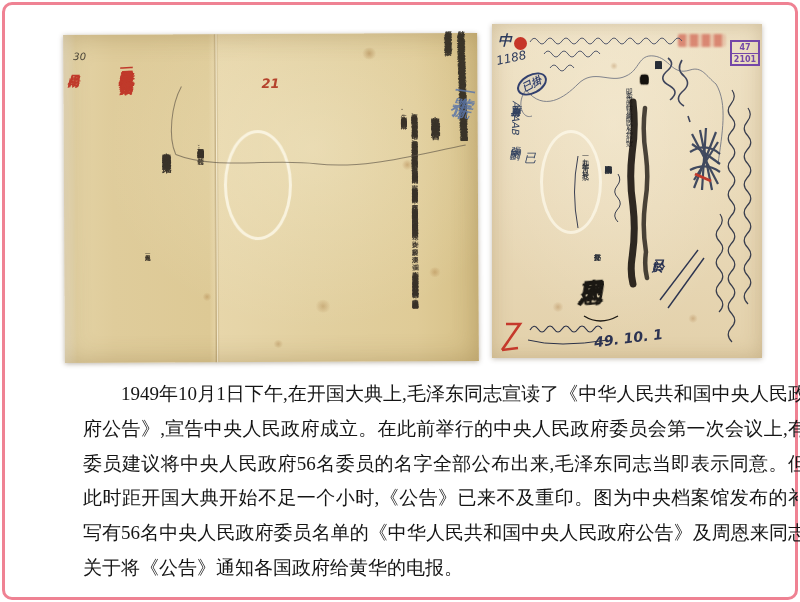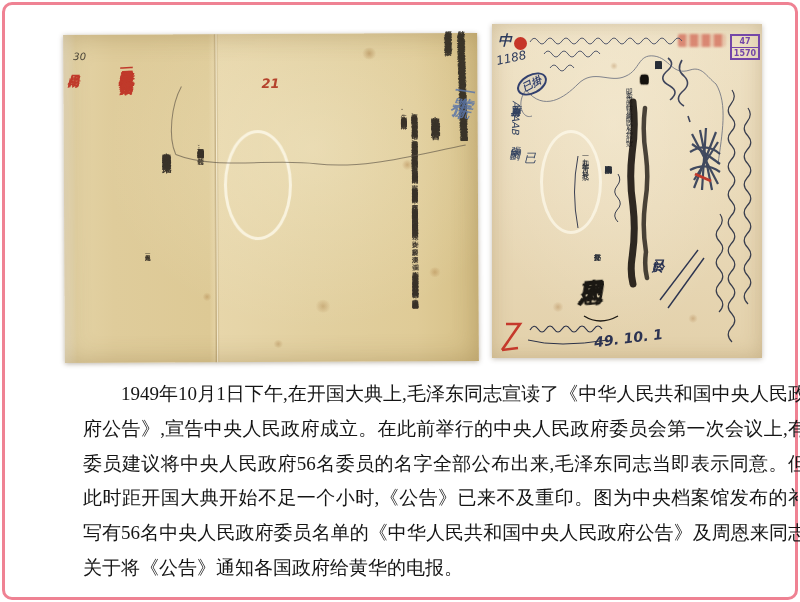--- a/index.html
+++ b/index.html
@@ -90,23 +90,23 @@
   </div>
 
   <span class="hand" style="left:6px;top:8px;font-size:14px;font-weight:700;color:#2c3a5c">中</span>
   <div style="left:22px;top:13px;width:13px;height:13px;border-radius:50%;background:#c63629;filter:blur(.3px)"></div>
   <span class="hand" style="left:4px;top:27px;font-size:12px;color:#2c3a5c;transform:rotate(-12deg)">1188</span>
   <span class="hand" style="left:24px;top:50px;font-size:10px;font-weight:700;color:#32406e;border:2px solid #32406e;border-radius:50%;padding:1px 4px;transform:rotate(-28deg);background:rgba(50,64,110,.07)">已掛</span>
   <div class="vcol hand" style="left:6px;top:74px;width:22px;height:210px;font-size:10px;line-height:14px;color:#31415f;transform:rotate(1.5deg)">卷為東三對台 AAAAB 張印 劉閱</div>
   <span class="hand" style="left:32px;top:126px;font-size:12px;color:#31415f">已</span>
 
   <div style="left:186px;top:10px;width:48px;height:13px;border-radius:2px;background:repeating-linear-gradient(90deg,rgba(200,60,45,.6) 0 8px,rgba(200,60,45,.18) 8px 12px);filter:blur(1px);opacity:.9"></div>
-  <div style="left:238px;top:10px;width:30px;height:26px;border:2px solid #7447a8;color:#7447a8;font-size:8px;font-weight:700;text-align:center;line-height:11px;font-family:'DejaVu Sans',sans-serif">
+  <div style="left:238px;top:16px;width:30px;height:26px;border:2px solid #7447a8;color:#7447a8;font-size:8px;font-weight:700;text-align:center;line-height:11px;font-family:'DejaVu Sans',sans-serif">
     <span style="position:static;display:block;border-bottom:1px solid #7447a8">47</span>
-    <span style="position:static;display:block">1570</span>
+    <span style="position:static;display:block">2101</span>
   </div>
 
   <div class="vcol printed" style="left:160px;top:32px;width:11px;height:240px;font-size:7px;color:#2a2f38">貴國政府並願與各外國政府在平等互利及互相尊重領土主權的基礎上建立外交關係</div>
   <div class="vcol printed" style="left:146px;top:46px;width:11px;height:225px;font-size:7px;font-weight:700;color:#16130f;text-shadow:0 0 1.5px rgba(12,9,5,.85)">中華人民共和國中央人民政府公告業經毛澤東主席於本日宣讀發表</div>
   <div class="vcol printed" style="left:132px;top:58px;width:10px;height:196px;font-size:7px;letter-spacing:4px;color:#2a2f38">即希查照轉達貴國政府為荷此致</div>
   <div class="vcol printed" style="left:110px;top:136px;width:11px;height:136px;font-size:7.5px;color:#2a2f38">中華人民共和國中央人民政府</div>
   <div class="vcol printed" style="left:88px;top:128px;width:10px;height:150px;font-size:7px;letter-spacing:1.5px;color:#2a2f38">一九四九年十月一日於北京</div>
   <div class="vcol printed" style="left:100px;top:224px;width:10px;height:58px;font-size:7px;color:#2a2f38">外交部部長</div>
 
   <div class="vcol hand" style="left:82px;top:238px;width:34px;height:92px;font-size:25px;font-weight:700;color:#1b1813;transform:rotate(-5deg);letter-spacing:-2px;filter:blur(.2px)">周恩來</div>

